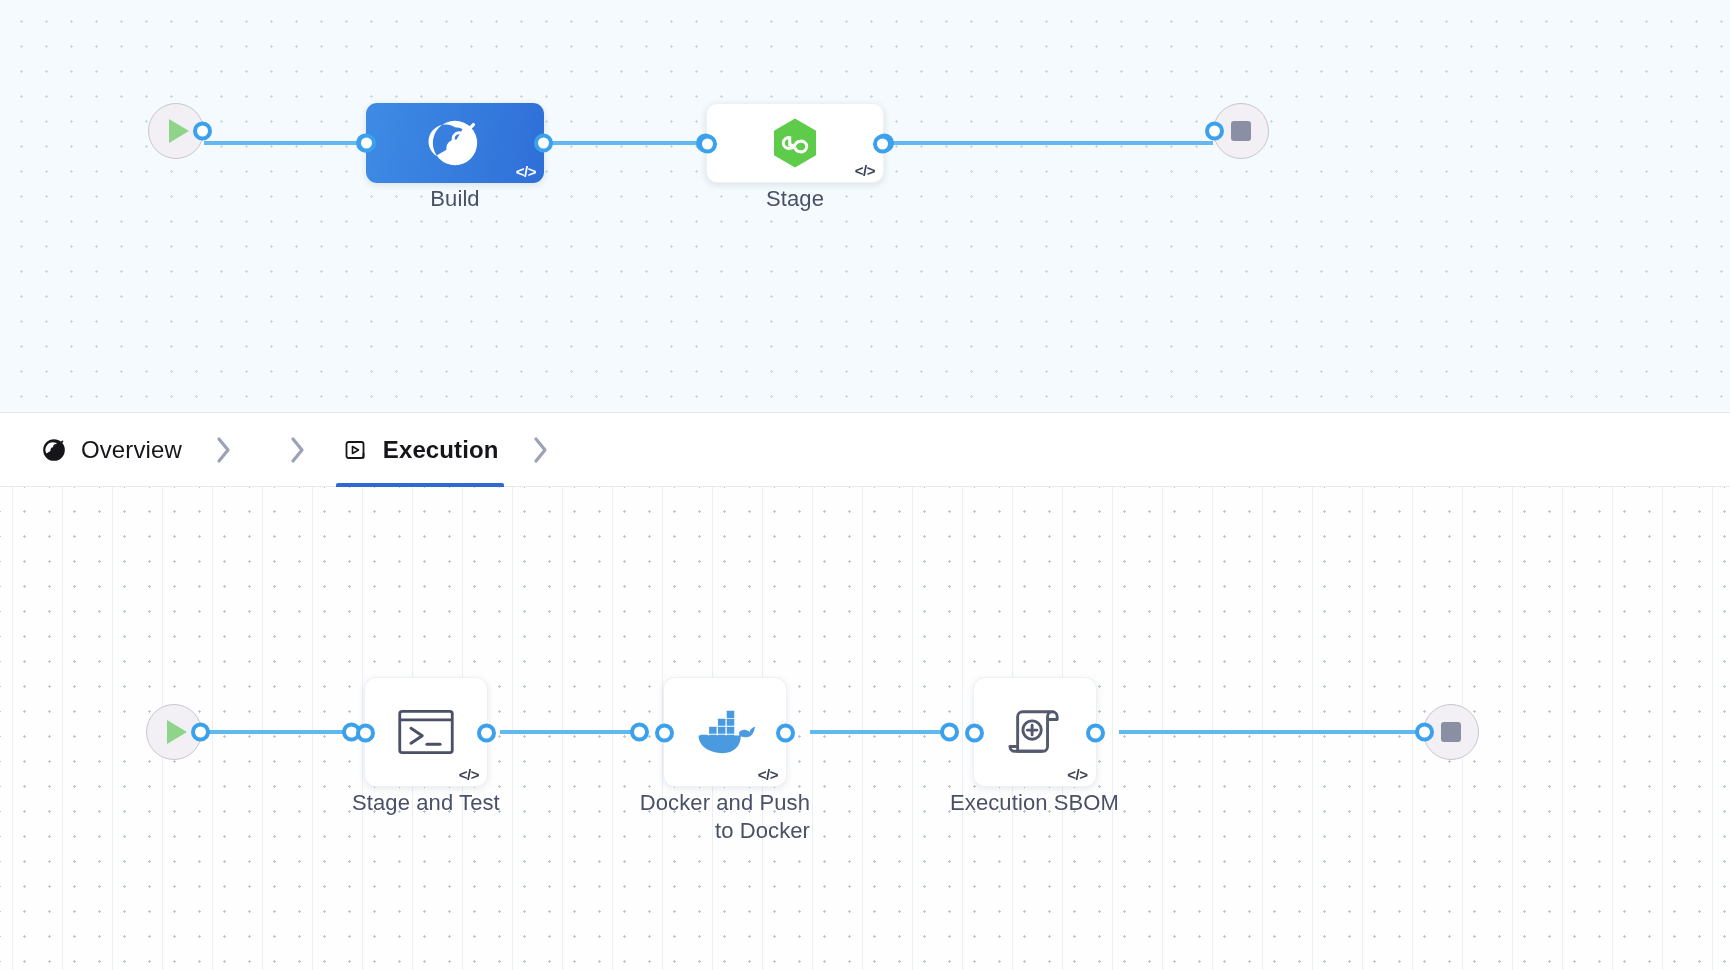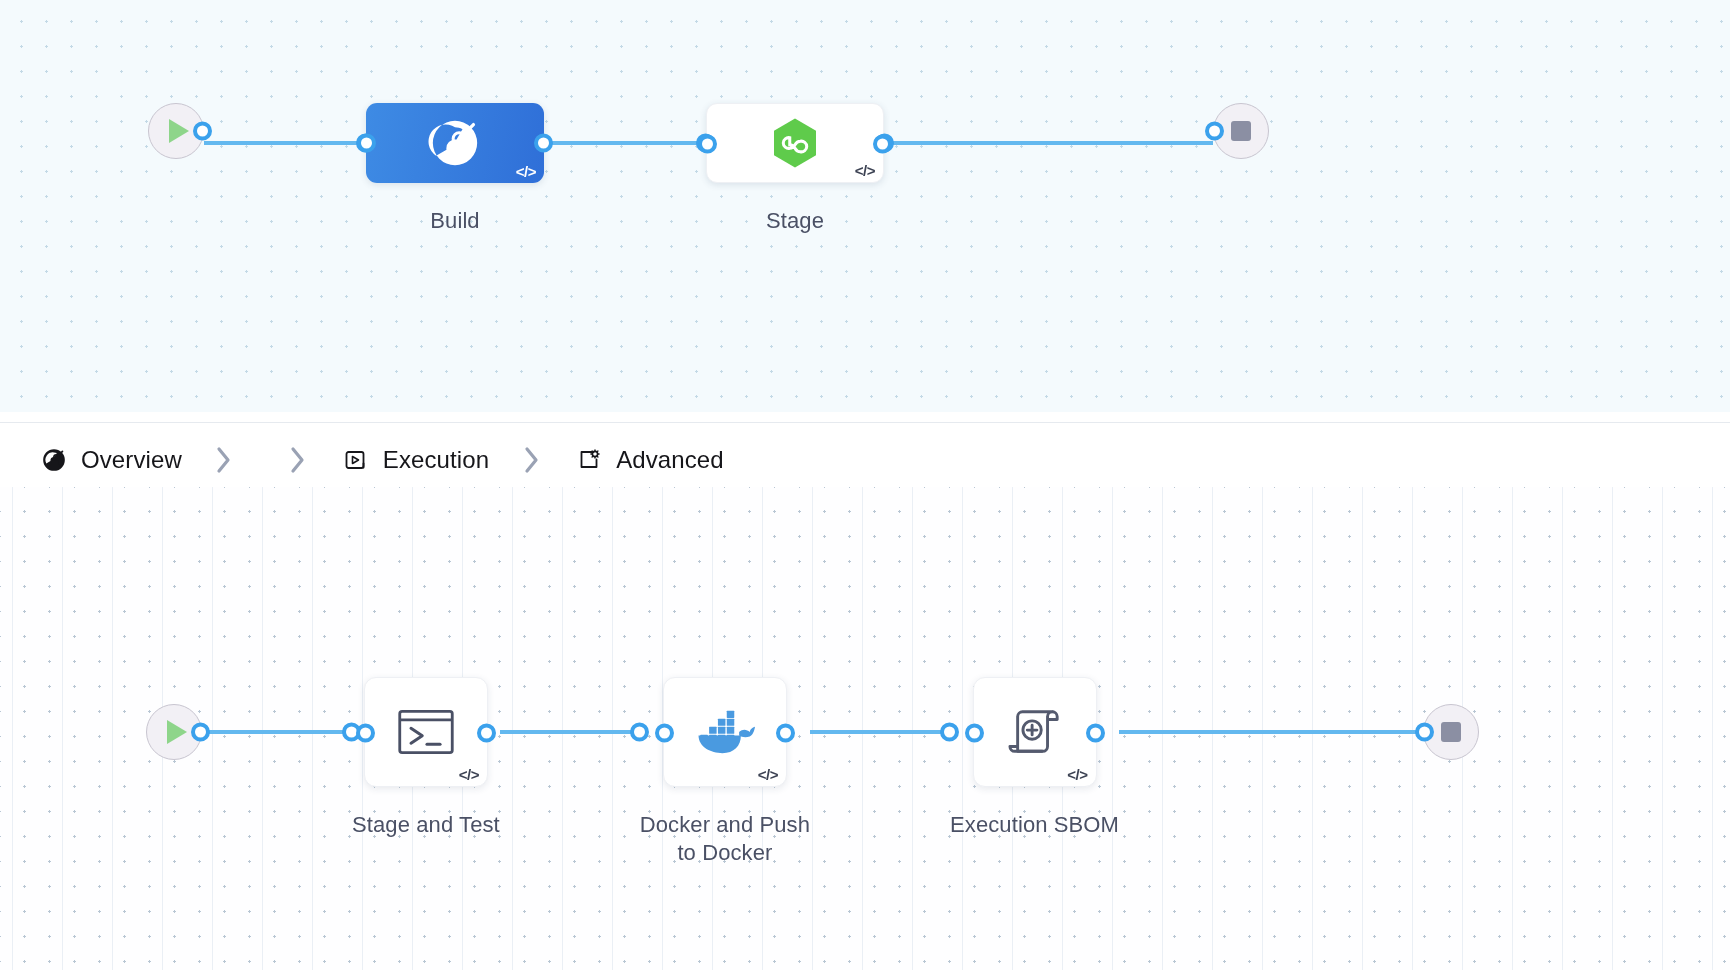--- a/index.html
+++ b/index.html
@@ -55,40 +55,39 @@
     left: 0;
     top: 412px;
     width: 1730px;
     height: 75px;
     background: #ffffff;
     border-top: 1px solid #e6eaef;
     border-bottom: 1px solid #e6eaef;
     display: flex;
     align-items: center;
     padding-left: 34px;
-    margin-top: 10px;
   }
 
   .tab {
     display: flex;
     align-items: center;
     gap: 13px;
     height: 74px;
     padding: 0 6px;
     position: relative;
     cursor: pointer;
   }
 
   .tab-label {
     font-size: 24px;
     color: #16161a;
     letter-spacing: 0.1px;
     white-space: nowrap;
   }
-  .tab.active .tab-label { font-weight: normal; }
+  .tab.active .tab-label { font-weight: bold; }
 
   .tab.active::after {
     content: "";
     position: absolute;
     left: 0;
     right: 0;
     bottom: 0;
     height: 4px;
     background: #2e6ad1;
     border-radius: 2px 2px 0 0;
@@ -119,24 +118,24 @@
   }
 
   .node-wrap {
     position: relative;
     display: flex;
     flex-direction: column;
     align-items: center;
   }
 
   .node-label {
-    margin-top: 24px;
+    margin-top: 2px;
     font-size: 22px;
     color: #4a5065;
-    text-align: center;
+    text-align: right;
     line-height: 1.28;
     white-space: pre-line;
     letter-spacing: 0.1px;
   }
   .node-label.muted { color: #737b8e; }
 
   
   .terminator {
     width: 56px;
     height: 56px;
@@ -408,30 +407,20 @@
       </span>
       <span class="tab-label">Execution</span>
     </div>
 
     <span class="tab-sep">
       <svg width="19" height="30" viewBox="0 0 19 30">
           <path d="M4 4l9 11-9 11" stroke="#9aa2b4" stroke-width="3.2" fill="none" stroke-linecap="round" stroke-linejoin="round"></path>
         </svg>
     </span>
 
-    <div class="tab">
-      <span class="tab-icon">
-        <svg width="28" height="28" viewBox="0 0 28 28">
-          <path d="M18.5 6H6.5v15h15V13.5" fill="none" stroke="#16161a" stroke-width="1.8" stroke-linecap="round" stroke-linejoin="round"></path>
-          <circle cx="20" cy="8" r="2.6" fill="none" stroke="#16161a" stroke-width="1.6"></circle>
-          <path d="M20 3.9v1M20 11.1v1M24.1 8h-1M16.9 8h-1M22.9 5.1l-.7.7M17.8 10.2l-.7.7M22.9 10.9l-.7-.7M17.8 5.8l-.7-.7" stroke="#16161a" stroke-width="1.4" stroke-linecap="round"></path>
-        </svg>
-      </span>
-      <span class="tab-label">Advanced</span>
-    </div>
 
   </div>
 
   <div class="step-canvas">
 
     <div class="flow-row" style="left:146px; top:190px;">
 
       <div class="node-wrap" style="padding-top:27px;">
         <div class="terminator">
           <div class="play-tri"></div>

